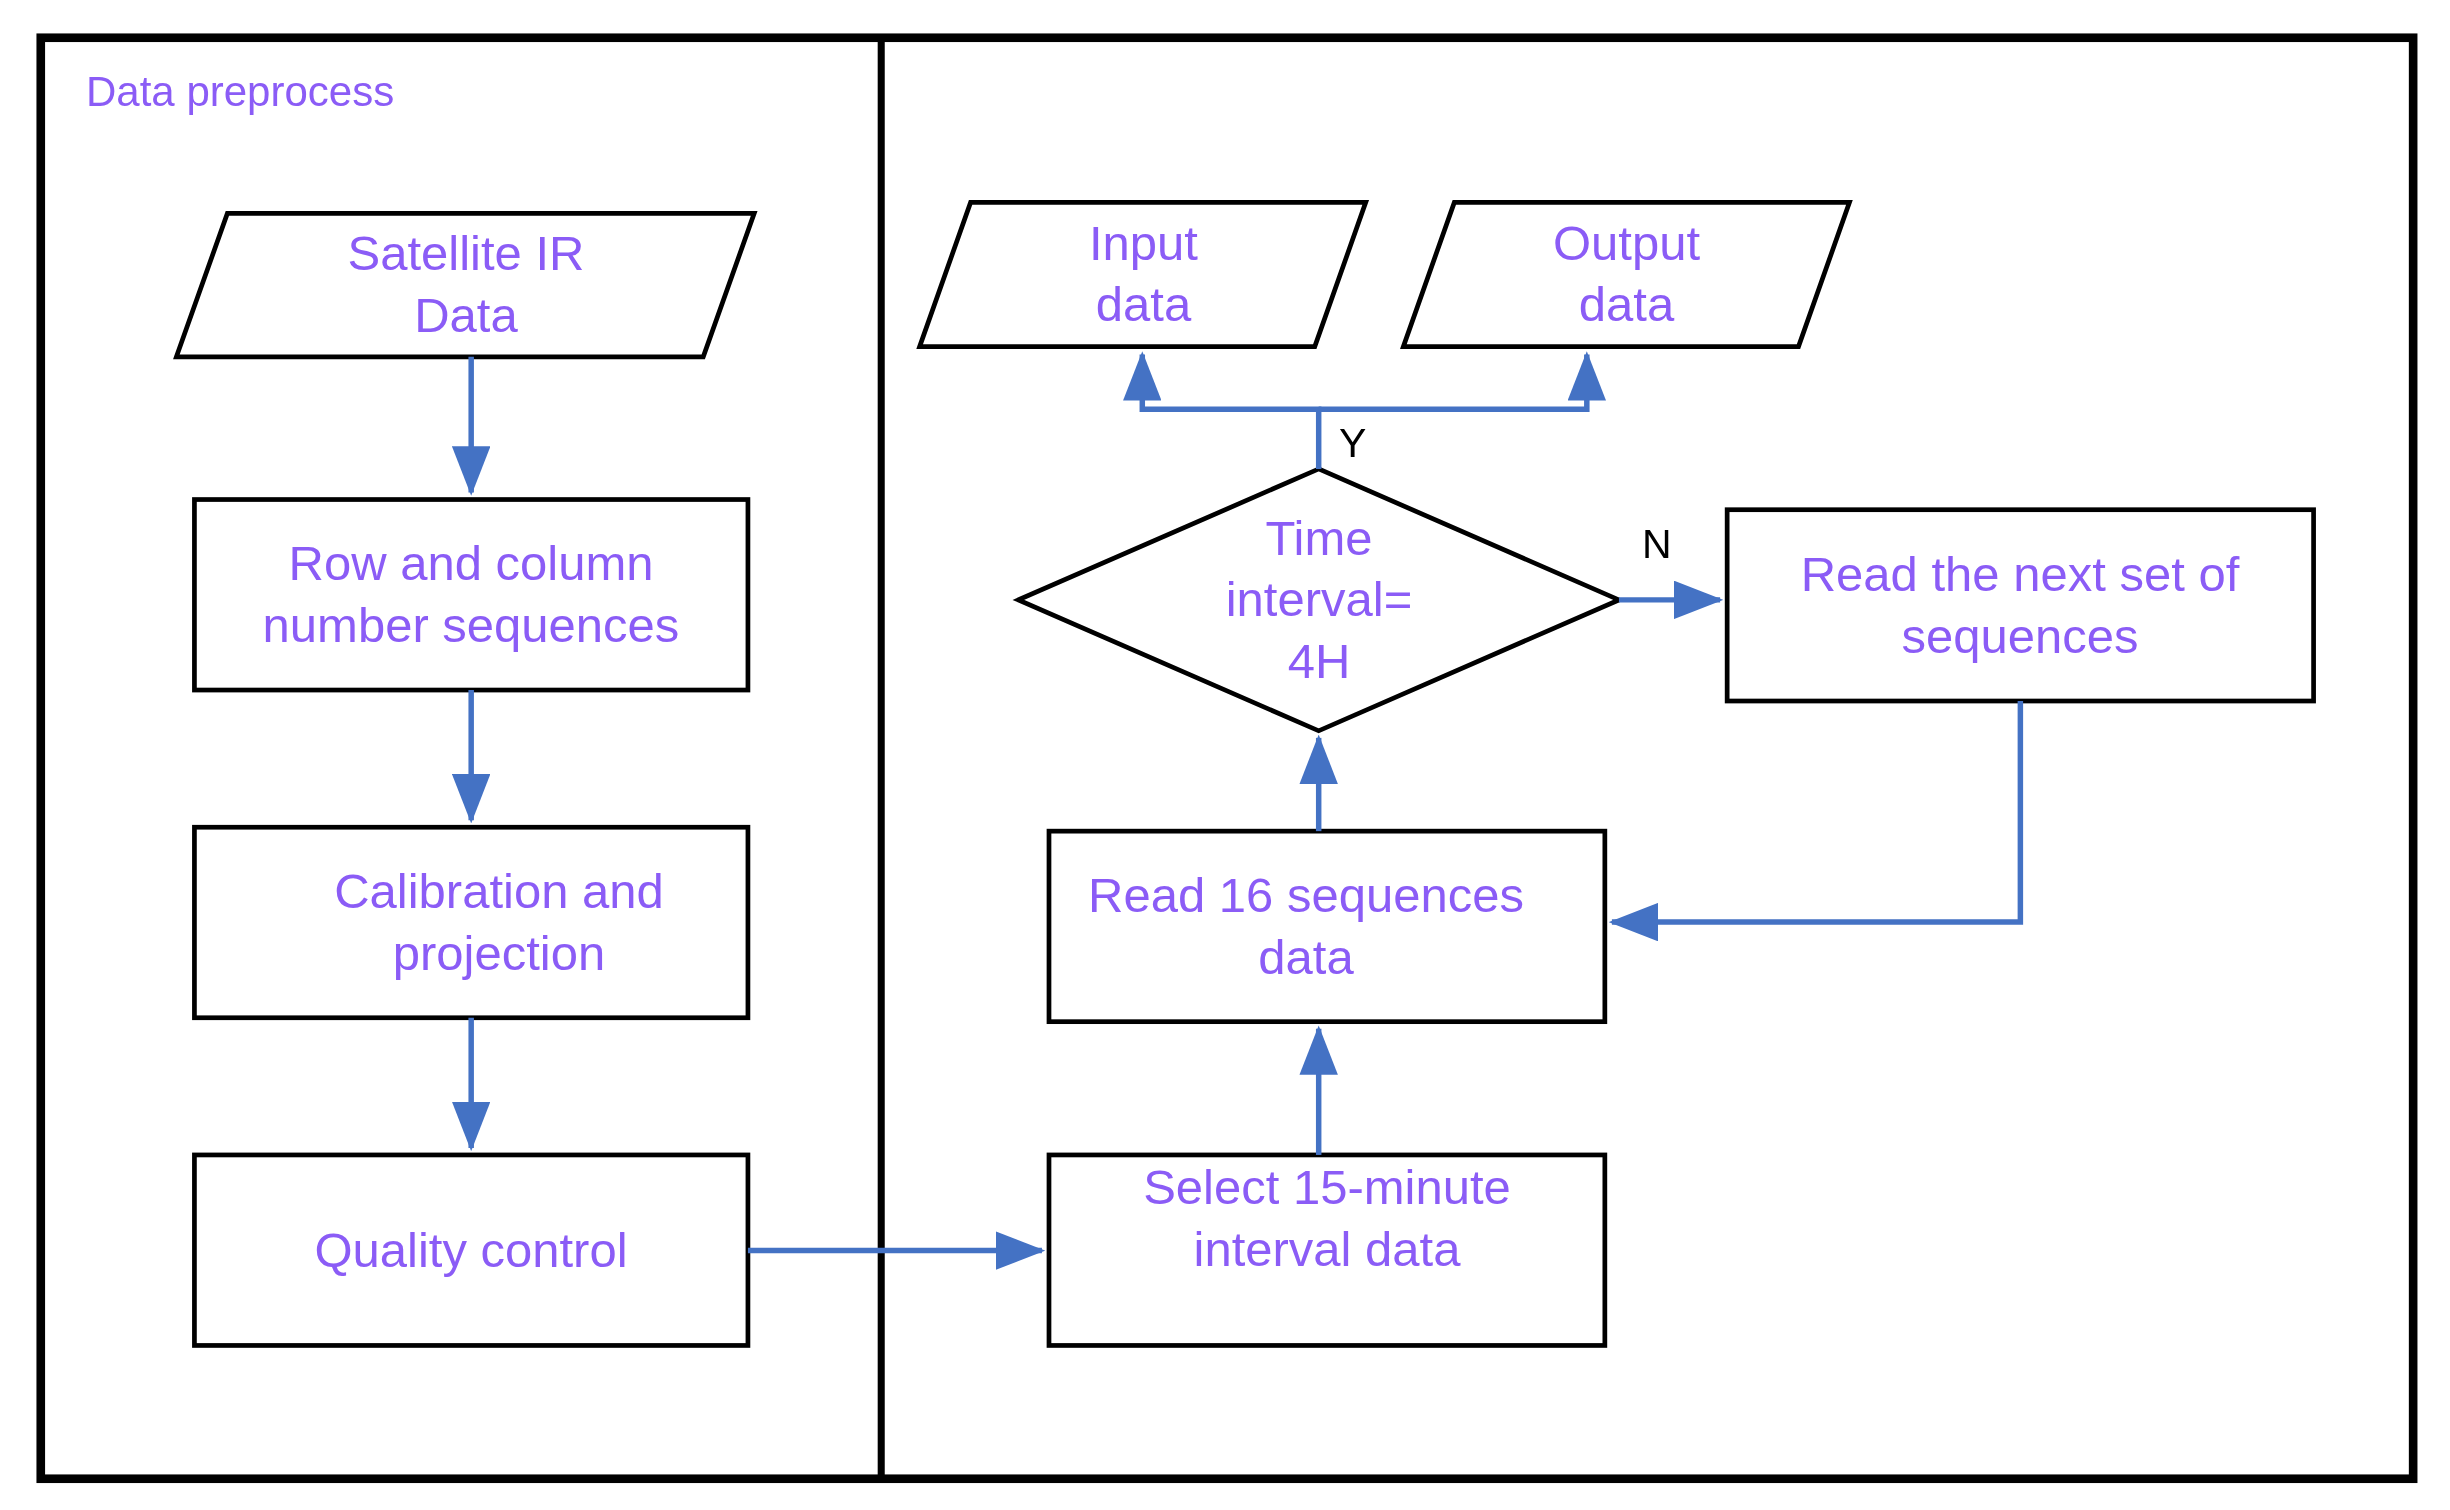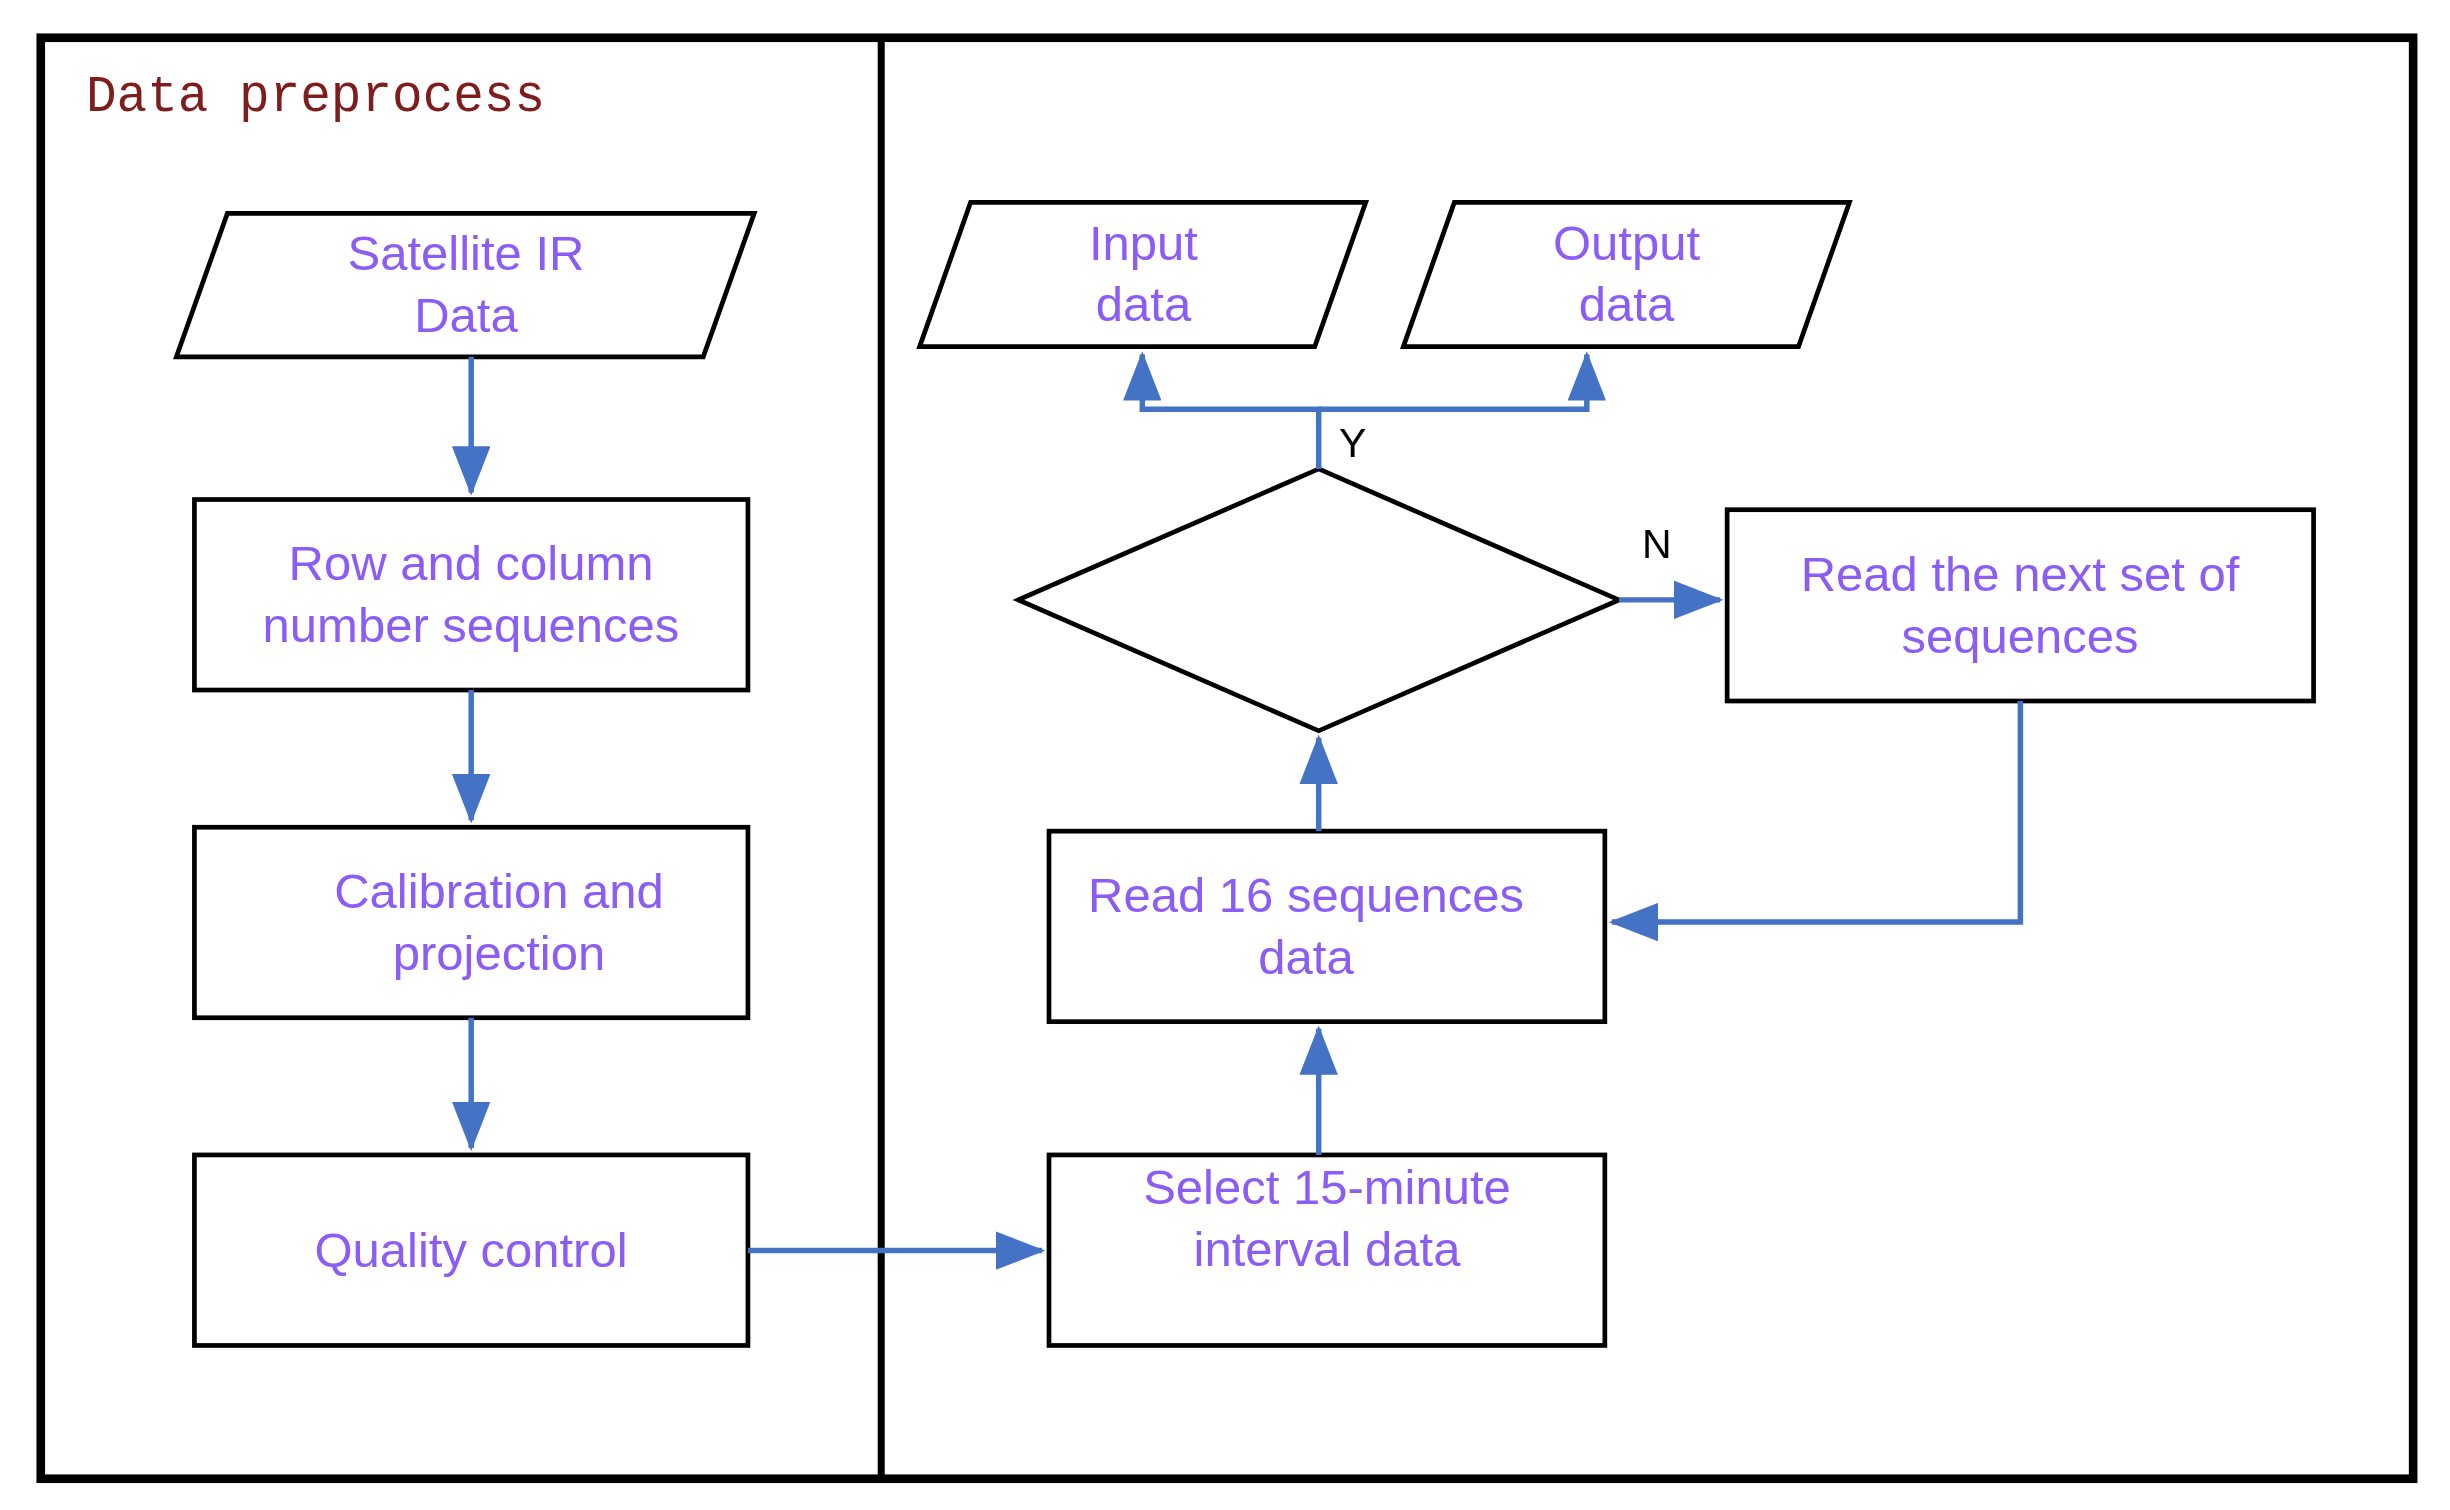--- a/index.html
+++ b/index.html
@@ -31,23 +31,23 @@
     text-align: center;
     color: #8b5cf6;
     font-family: "Liberation Sans", sans-serif;
     font-size: 49px;
     line-height: 1.25;
     white-space: pre-line;
     pointer-events: none;
   }
   .panel-title {
     position: absolute;
-    color: #7f1d1d;
-    font-family: Liberation Mono, monospace;
-    font-size: 51px;
+    color: #8b5cf6;
+    font-family: Liberation Sans, sans-serif;
+    font-size: 42px;
     line-height: 1.2;
     white-space: nowrap;
   }
   .edge-label {
     position: absolute;
     color: #000000;
     font-family: "Liberation Sans", sans-serif;
     font-size: 41px;
     line-height: 1;
   }
@@ -125,20 +125,23 @@
 projection</div>
 
   <div class="node-label" style="left:194px; top:1155px; width:554px; height:191px;">Quality control</div>
 
   <div class="node-label" style="left:971px; top:202px; width:345px; height:144px;">Input
 data</div>
 
   <div class="node-label" style="left:1454px; top:202px; width:345px; height:144px;">Output
 data</div>
 
+  <div class="node-label" style="left:1123px; top:469px; width:392px; height:262px;">Time
+interval=
+4H</div>
 
   <div class="node-label" style="left:1727px; top:510px; width:586px; height:191px;">Read the next set of
 sequences</div>
 
   <div class="node-label" style="left:1028px; top:831px; width:556px; height:191px;">Read 16 sequences
 data</div>
 
   <div class="node-label" style="left:1049px; top:1123px; width:556px; height:191px;">Select 15-minute
 interval data</div>
 

